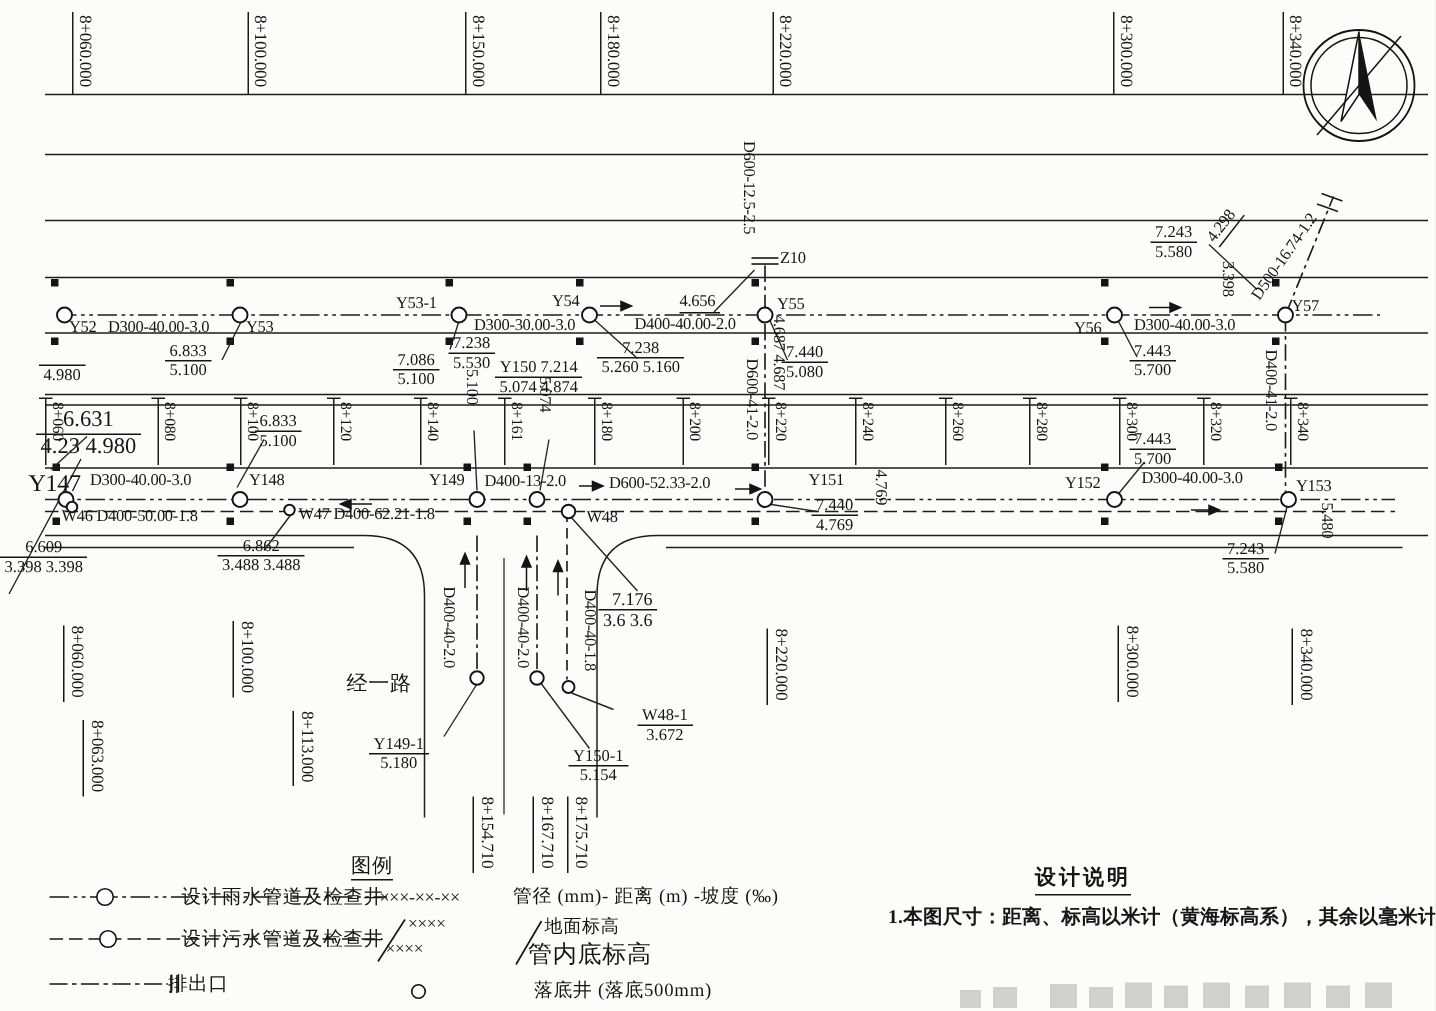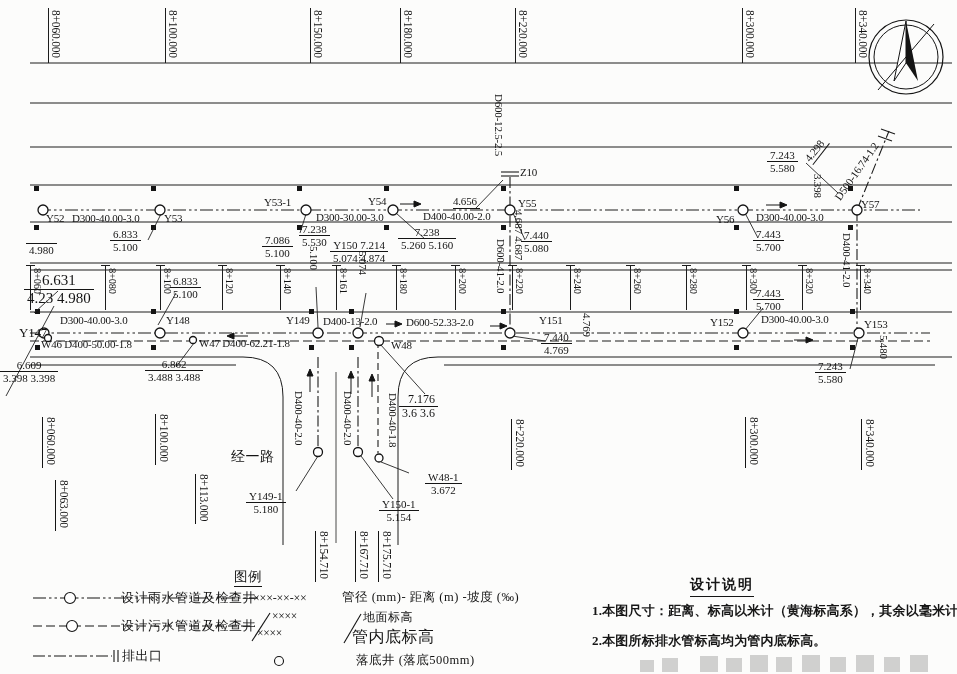--- a/index.html
+++ b/index.html
@@ -279,21 +279,21 @@
       <div class="lbl" style="left: 716px; top: 214px; font-size: 11px;">Y56</div>
       <div class="lbl" style="left: 756px; top: 212px; font-size: 11px;">D300-40.00-3.0</div>
       <div class="lbl" style="left: 861px; top: 199px; font-size: 11px;">Y57</div>
       <div class="lbl" style="left: 833px; top: 196px; font-size: 11px; transform: rotate(-55deg); transform-origin: 0px 0px;">D500-16.74-1.2</div>
       <div class="lbl ul" style="left: 803px; top: 157px; font-size: 11px; transform: rotate(-52deg); transform-origin: 0px 0px;">4.298</div>
       <div class="lbl vlabel" style="left: 823px; top: 174px; font-size: 11px;">3.398</div>
       <div class="lbl vlabel" style="left: 504px; top: 94px; font-size: 11px;">D600-12.5-2.5</div>
       <div class="lbl vlabel" style="left: 506px; top: 239px; font-size: 11px;">D600-41-2.0</div>
       <div class="lbl vlabel" style="left: 524px; top: 210px; font-size: 11px;">4.687 4.687</div>
       <div class="lbl vlabel" style="left: 852px; top: 233px; font-size: 11px;">D400-41-2.0</div>
-      <div class="lbl" style="left: 19px; top: 326px; font-size: 13px; text-align: right;">Y147</div>
+      <div class="lbl" style="left: 19px; top: 315px; font-size: 16px; text-align: right;">Y147</div>
       <div class="lbl" style="left: 60px; top: 315px; font-size: 11px;">D300-40.00-3.0</div>
       <div class="lbl" style="left: 166px; top: 315px; font-size: 11px;">Y148</div>
       <div class="lbl" style="left: 286px; top: 315px; font-size: 11px;">Y149</div>
       <div class="lbl" style="left: 323px; top: 316px; font-size: 11px;">D400-13-2.0</div>
       <div class="lbl" style="left: 406px; top: 317px; font-size: 11px;">D600-52.33-2.0</div>
       <div class="lbl" style="left: 519px; top: 315px; font-size: 11px; margin-left: 20px;">Y151</div>
       <div class="lbl" style="left: 710px; top: 317px; font-size: 11px;">Y152</div>
       <div class="lbl" style="left: 761px; top: 314px; font-size: 11px;">D300-40.00-3.0</div>
       <div class="lbl" style="left: 864px; top: 319px; font-size: 11px;">Y153</div>
       <div class="lbl" style="left: 41px; top: 339px; font-size: 11px;">W46 D400-50.00-1.8</div>
@@ -391,20 +391,19 @@
 
   <div class="lbl cjk h-ul" style="left:234px;top:570px;font-size:13.5px;">图例</div>
   <div class="lbl cjk" style="left:121px;top:591px;font-size:13px;">设计雨水管道及检查井</div>
   <div class="lbl" style="left:253px;top:592px;font-size:12px;">×××-××-××</div>
   <div class="lbl cjk" style="left:342px;top:591px;font-size:12.5px;">管径 (mm)- 距离 (m) -坡度 (‰)</div>
   <div class="lbl cjk" style="left:121px;top:619px;font-size:13px;">设计污水管道及检查井</div>
   <div class="lbl" style="left:272px;top:611px;font-size:11.5px;">××××</div>
   <div class="lbl" style="left:257px;top:628px;font-size:11.5px;">××××</div>
   <div class="lbl cjk" style="left:363px;top:611px;font-size:12px;">地面标高</div>
   <div class="lbl cjk" style="left:352px;top:629px;font-size:16px;">管内底标高</div>
-  <div class="lbl cjk" style="left:122px;top:649px;font-size:13px;">排出口</div>
+  <div class="lbl cjk" style="left:112px;top:649px;font-size:13px;">排出口</div>
   <div class="lbl cjk" style="left:356px;top:654px;font-size:12.5px;">落底井 (落底500mm)</div>
 
   <div class="note-line h-ul" style="left:690px;top:576px;font-size:14px;letter-spacing:2px;">设计说明</div>
   <div class="note-line" style="left:592px;top:602px;">1.本图尺寸：距离、标高以米计（黄海标高系），其余以毫米计。</div>
-  <div class="note-line" style="left:592px;top:632px;">2.本图所标排水管标高均为管内底标高。</div>
 
 </div>
 
 </body></html>

